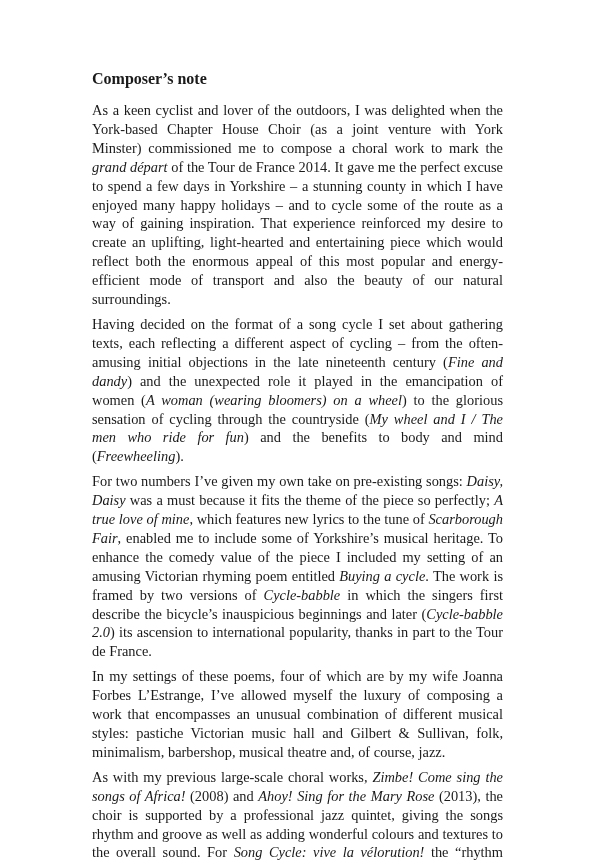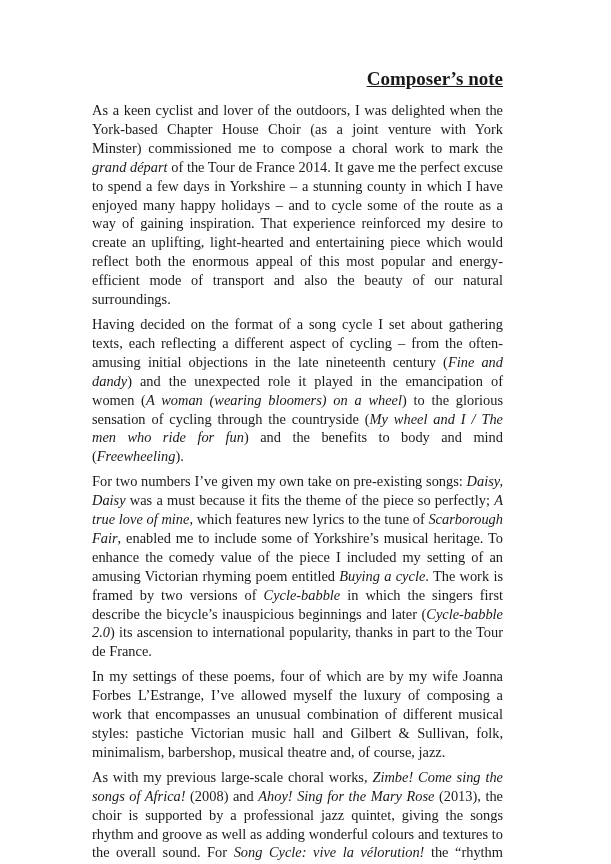--- a/index.html
+++ b/index.html
@@ -24,25 +24,24 @@
     }
     .content {
       position: absolute;
       left: 92px;
       top: 67px;
       width: 411px;
     }
     h1 {
       font-family: "Liberation Serif", "DejaVu Serif", serif;
       font-weight: bold;
-      font-size: 19px;
-      text-align: right;
+      font-size: 16px;
+      text-align: left;
       margin: 0 0 10px 0;
       line-height: 24px;
-      text-decoration: underline;
     }
     p {
       font-family: "Liberation Serif", "DejaVu Serif", serif;
       font-size: 14.4px;
       line-height: 18.9px;
       text-align: justify;
       margin: 0 0 6px 0;
       hyphens: none;
     }
     em { font-style: italic; }

